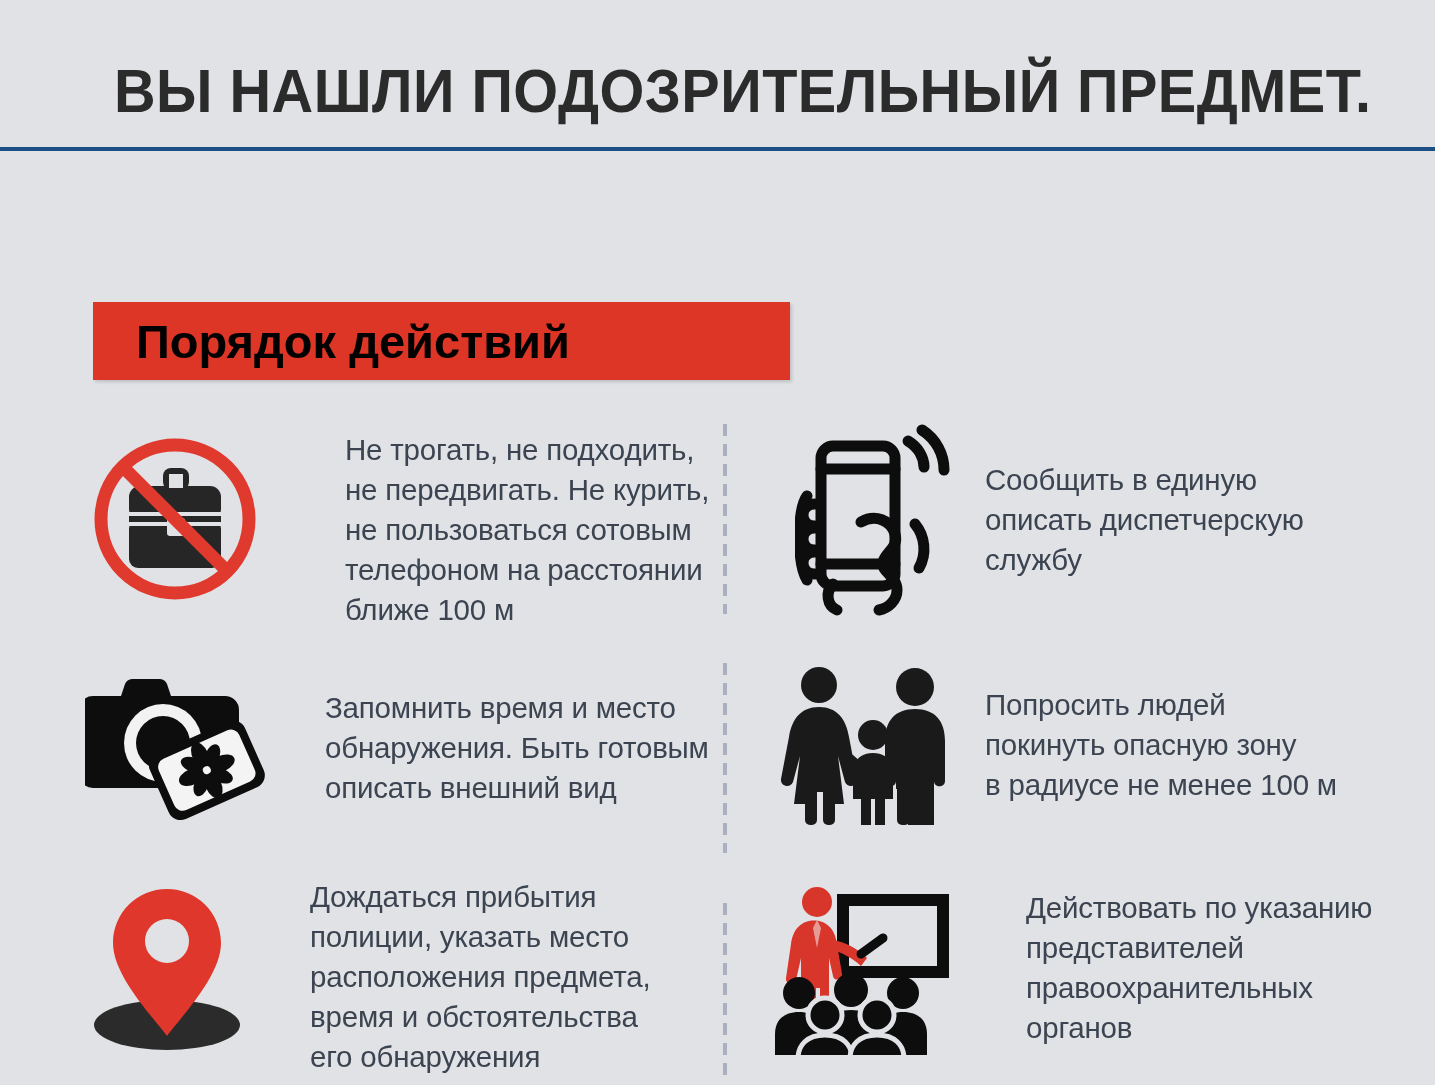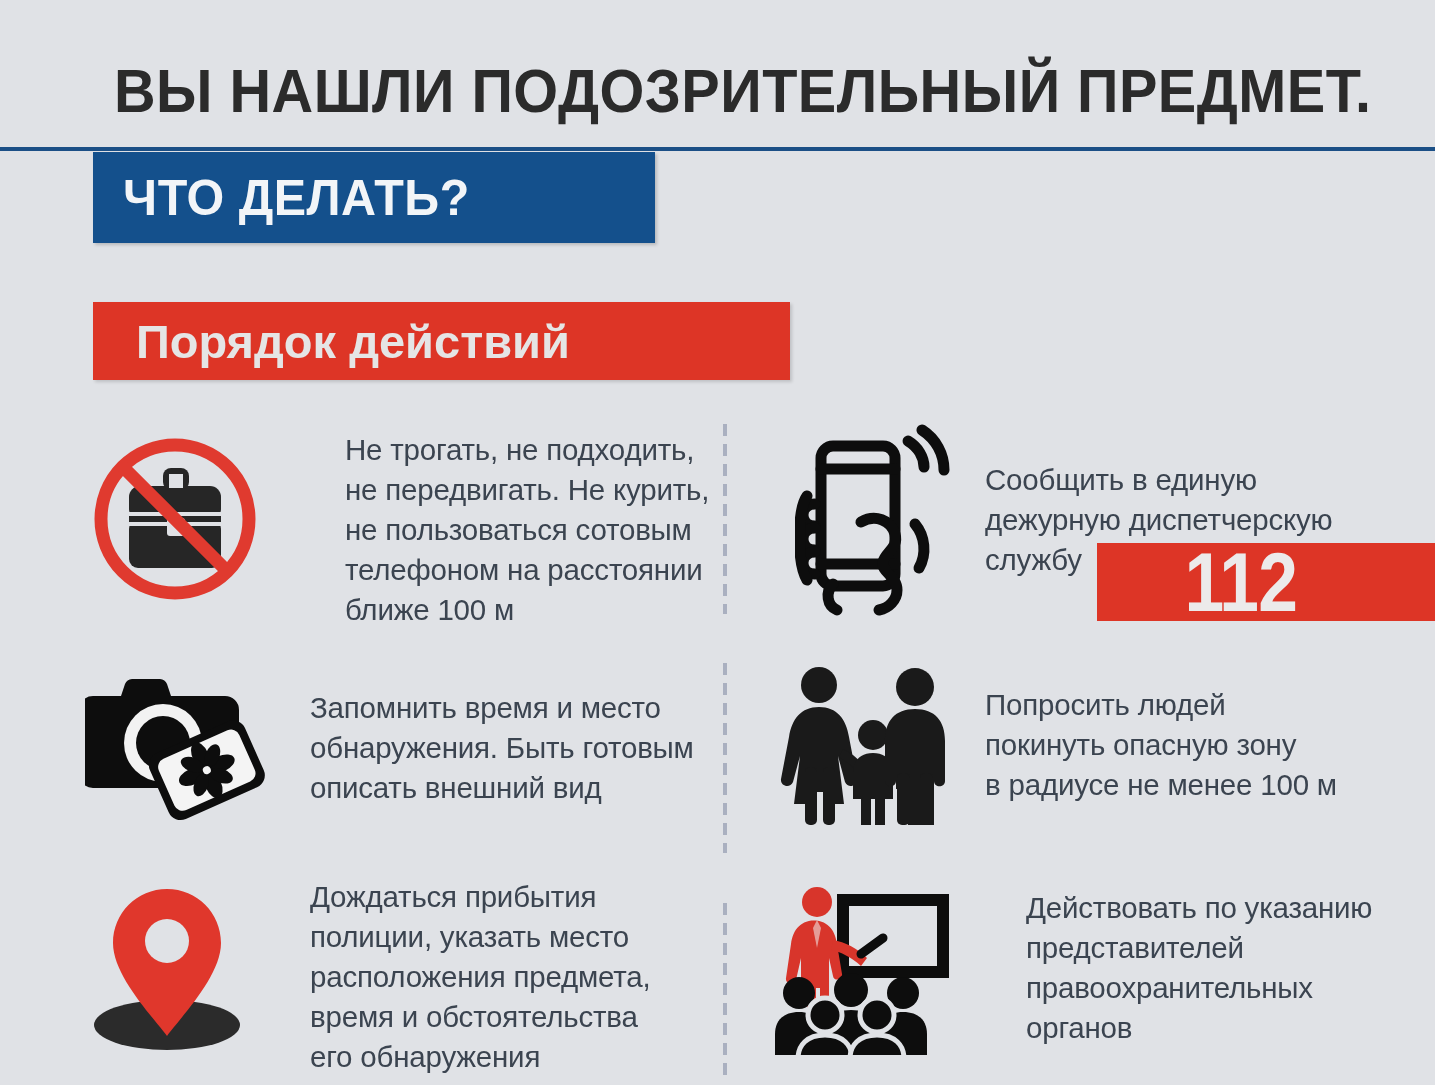--- a/index.html
+++ b/index.html
@@ -50,21 +50,21 @@
   }
 
   
   .red-banner{
     position:absolute;left:93px;top:302px;width:697px;height:78px;
     background:#dd3526;
     display:flex;align-items:center;
     box-shadow:2px 2px 3px rgba(0,0,0,.15);
   }
   .red-banner span{
-    color:#e5e5e5;
+    color:#000000;
     font-weight:bold;
     font-size:47px;
     padding-left:43px;
     letter-spacing:0px;
     white-space:nowrap;
     text-align:right;
   }
 
   
   .divider{
@@ -87,21 +87,21 @@
     line-height:40px;
     font-family:"Liberation Sans", sans-serif;
     letter-spacing:-0.2px;
     white-space:pre-line;
   }
 
   
   #item-1{left:85px;top:424px;width:620px;}
   #item-1 .txt{left:225px;top:6px;width:420px;margin-left:35px;}
   #item-2{left:85px;top:663px;width:620px;}
-  #item-2 .txt{left:225px;top:25px;width:460px;}
+  #item-2 .txt{left:240px;top:25px;width:460px;}
   #item-3{left:85px;top:873px;width:620px;}
   #item-3 .txt{left:225px;top:4px;width:430px;}
 
   
   #item-4{left:795px;top:424px;width:640px;}
   #item-4 .txt{left:190px;top:36px;width:400px;}
   #item-5{left:775px;top:663px;width:640px;}
   #item-5 .txt{left:210px;top:22px;width:420px;}
   #item-6{left:775px;top:880px;width:640px;}
   #item-6 .txt{left:210px;top:8px;width:410px;margin-left:41px;}
@@ -127,23 +127,20 @@
 </style>
 </head>
 <body>
 
 <div id="page">
 
   <div class="main-title">ВЫ НАШЛИ ПОДОЗРИТЕЛЬНЫЙ ПРЕДМЕТ.</div>
 
   <div class="rule-blue"></div>
 
-  <div class="blue-banner">
-    <span>ЧТО ДЕЛАТЬ?</span>
-  </div>
 
   <div class="red-banner">
     <span>Порядок действий</span>
   </div>
 
   <div class="divider d1"></div>
   <div class="divider d2"></div>
   <div class="divider d3"></div>
 
   <div class="item" id="item-1">
@@ -238,27 +235,24 @@
           <path d="M12 72 c-10 14 -10 68 0 84"></path>
 
           <path d="M113 17 c10 6 16 16 16 26"></path>
           <path d="M127 6 c14 9 22 24 22 40"></path>
 
           <path d="M120 100 c10 12 12 30 4 44"></path>
         </g>
       </svg>
     </div>
     <div class="txt">Сообщить в единую
-дежурную диспетчерскую
+описать диспетчерскую
 службу</div>
   </div>
 
-  <div class="badge112">
-    <span>112</span>
-  </div>
 
   <div class="item" id="item-5">
     <div class="icon">
       <svg width="185" height="170" viewBox="0 0 185 170">
         <g fill="#1a1a1a">
 
           <circle cx="44" cy="22" r="18"></circle>
           <path d="M44 44 c-18 0 -27 12 -30 30 l-8 42 c-1 7 9 10 12 3 l7 -26 l-6 48 h14 l3 -12 h16 l3 12 h14 l-6 -48 l7 26 c3 7 13 4 12 -3 l-8 -42 c-3 -18 -12 -30 -30 -30 z"></path>
           <rect x="30" y="104" width="12" height="58" rx="5"></rect>
           <rect x="48" y="104" width="12" height="58" rx="5"></rect>

